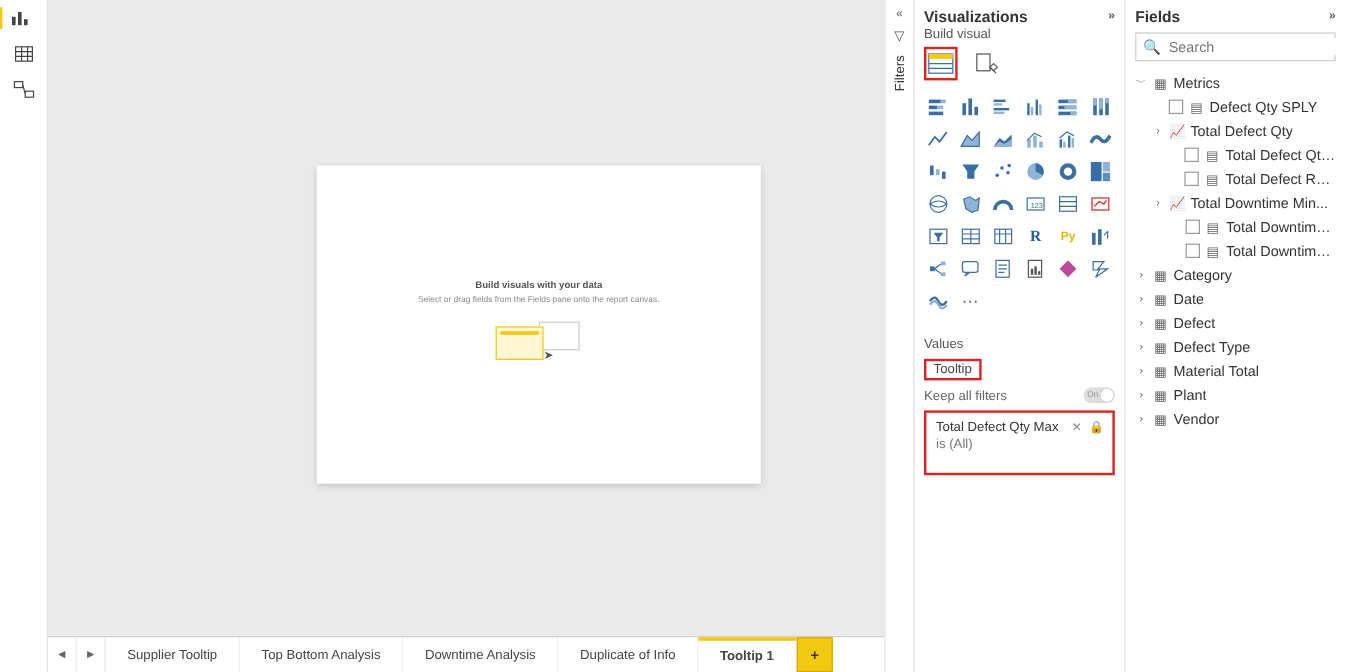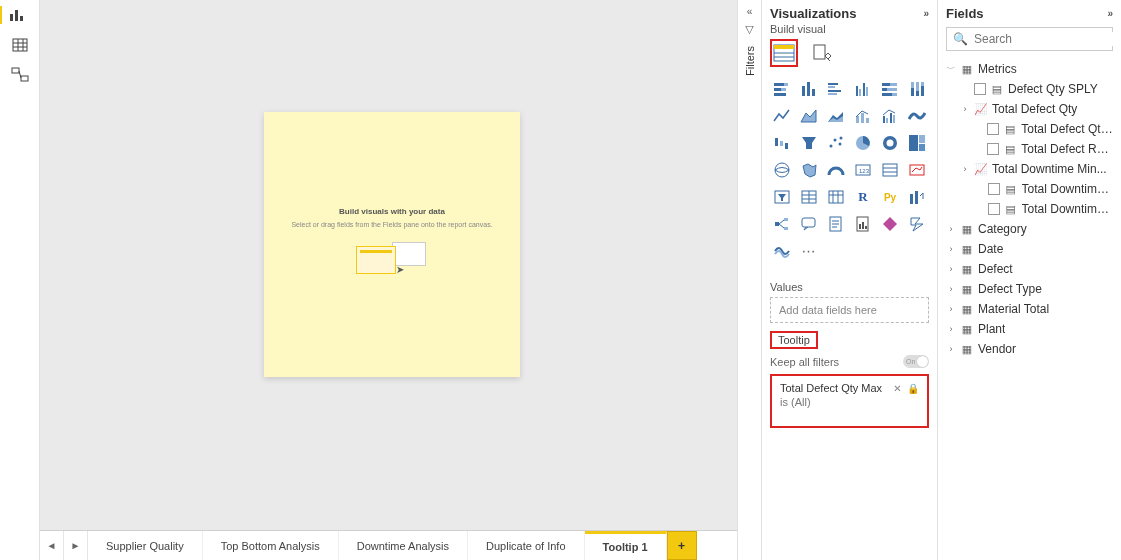--- a/index.html
+++ b/index.html
@@ -2,21 +2,21 @@
 <html><head>
 <meta charset="utf-8">
 <style>
 * { box-sizing: border-box; margin: 0; padding: 0; font-family: "Segoe UI", Arial, sans-serif; }
 body { width: 1121px; height: 560px; display: flex; background: #f3f2f1; overflow: hidden; font-size: 12px; color: #333; }
 .left-rail { width: 40px; background: #fff; border-right: 1px solid #e0e0e0; display: flex; flex-direction: column; align-items: center; padding-top: 6px; gap: 12px; }
 .left-rail .ic { width: 18px; height: 18px; display: flex; align-items: center; justify-content: center; }
 .left-rail .sel { border-left: 3px solid #f2c811; margin-left: -3px; padding-left: 6px; width: 100%; }
 .main-area { flex: 1; display: flex; flex-direction: column; background: #eaeaea; position: relative; }
 .canvas-wrap { flex: 1; position: relative; }
-.canvas { position: absolute; left: 224px; top: 112px; width: 256px; height: 265px; background: #fef9c3; box-shadow: 0 2px 6px rgba(0,0,0,0.15); display: flex; flex-direction: column; align-items: center; justify-content: center; }
+.canvas { position: absolute; left: 224px; top: 138px; width: 370px; height: 265px; background: #ffffff; box-shadow: 0 2px 6px rgba(0,0,0,0.15); display: flex; flex-direction: column; align-items: center; justify-content: center; }
 .canvas-title { font-size: 8px; font-weight: 600; color: #555; margin-bottom: 4px; }
 .canvas-sub { font-size: 7px; color: #888; text-align: center; line-height: 1.4; margin-bottom: 12px; }
 .canvas-img { width: 80px; height: 40px; position: relative; }
 .canvas-img .card1 { position: absolute; left: 4px; top: 4px; width: 40px; height: 28px; border: 1px solid #f2c811; background: #fff6d6; }
 .canvas-img .card1::before { content:""; position:absolute; top:3px; left:3px; right:3px; height:3px; background:#f2c811; }
 .canvas-img .card2 { position: absolute; right: 6px; top: 0; width: 34px; height: 24px; border: 1px solid #ccc; background: #fff; }
 .canvas-img .cursor { position: absolute; left: 44px; top: 22px; font-size: 10px; color:#555; }
 .tab-bar { height: 30px; background: #fff; border-top: 1px solid #d0d0d0; display: flex; align-items: stretch; }
 .tab-nav { width: 24px; display: flex; align-items: center; justify-content: center; color: #666; font-size: 10px; border-right: 1px solid #e6e6e6; }
 .tab { padding: 0 18px; display: flex; align-items: center; font-size: 11px; color: #444; border-right: 1px solid #eee; cursor: pointer; }
@@ -107,21 +107,21 @@
       <div class="canvas-img">
         <div class="card2"></div>
         <div class="card1"></div>
         <div class="cursor">➤</div>
       </div>
     </div>
   </div>
   <div class="tab-bar">
     <div class="tab-nav">◄</div>
     <div class="tab-nav">►</div>
-    <div class="tab">Supplier Quality</div>
+    <div class="tab">Supplier Tooltip</div>
     <div class="tab">Top Bottom Analysis</div>
     <div class="tab">Downtime Analysis</div>
     <div class="tab">Duplicate of Info</div>
     <div class="tab active">Tooltip 1</div>
     <div class="tab-add">+</div>
   </div>
 </div>
 
 <div class="filters-rail">
   <span class="collapse">«</span>
@@ -399,21 +399,20 @@
     <div class="gicon">
         <svg viewBox="0 0 18 18">
           <path d="M2 9 Q6 3 9 9 T16 9" fill="none" stroke="#3a6ea5" stroke-width="2"></path>
           <path d="M2 12 Q6 6 9 12 T16 12" fill="none" stroke="#8fb3d9" stroke-width="2"></path>
         </svg>
       </div>
     <div class="gicon dots">⋯</div>
   </div>
 
   <div class="section-label">Values</div>
-  <div class="field-drop">Add data fields here</div>
   <div><span class="tooltip-label">Tooltip</span></div>
   <div class="keep-row">
     <span>Keep all filters</span>
     <span class="toggle">On</span>
   </div>
   <div class="filter-card">
     <div class="row1">
       <span>Total Defect Qty Max</span>
       <span class="act">
         <span>✕</span>

